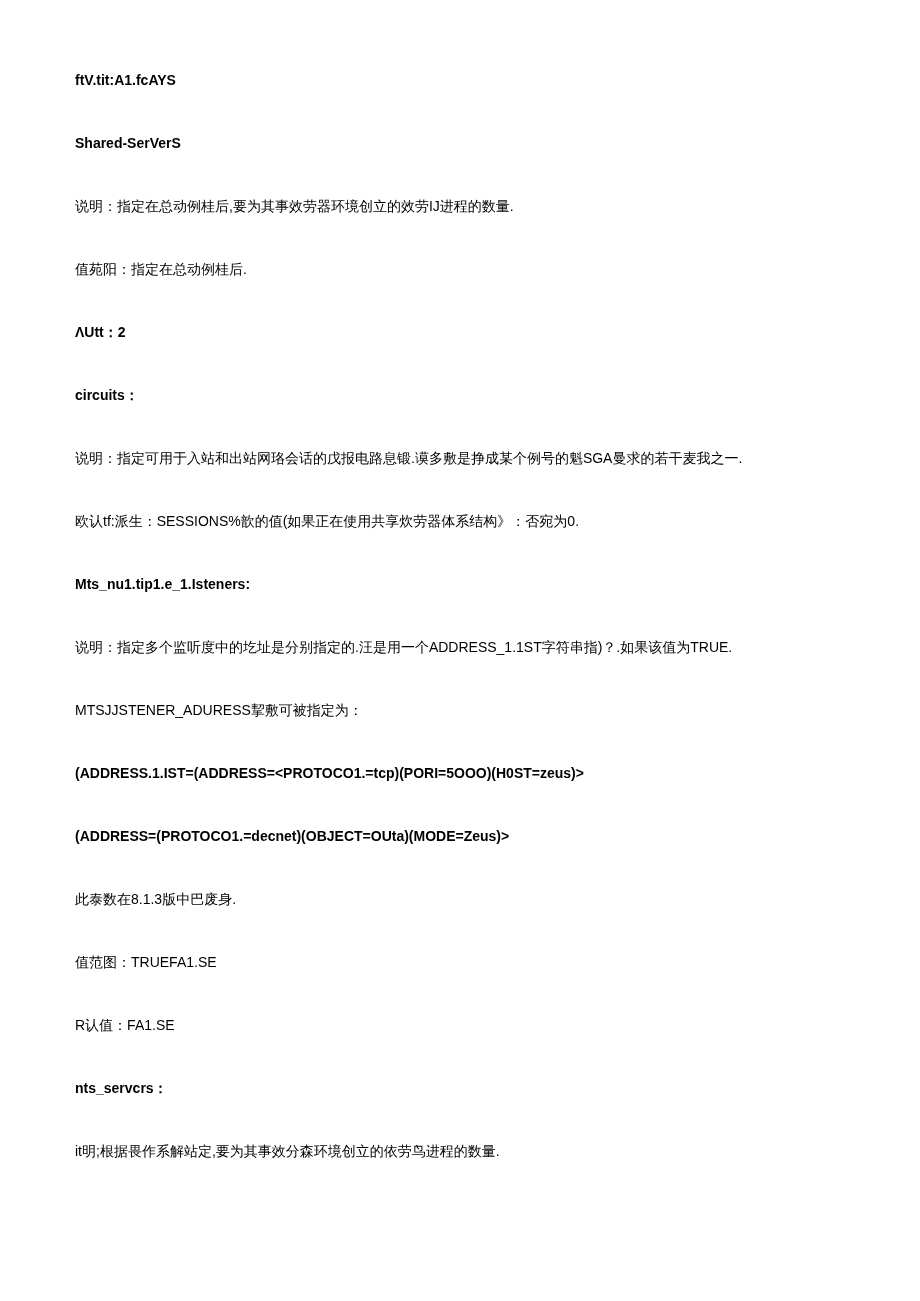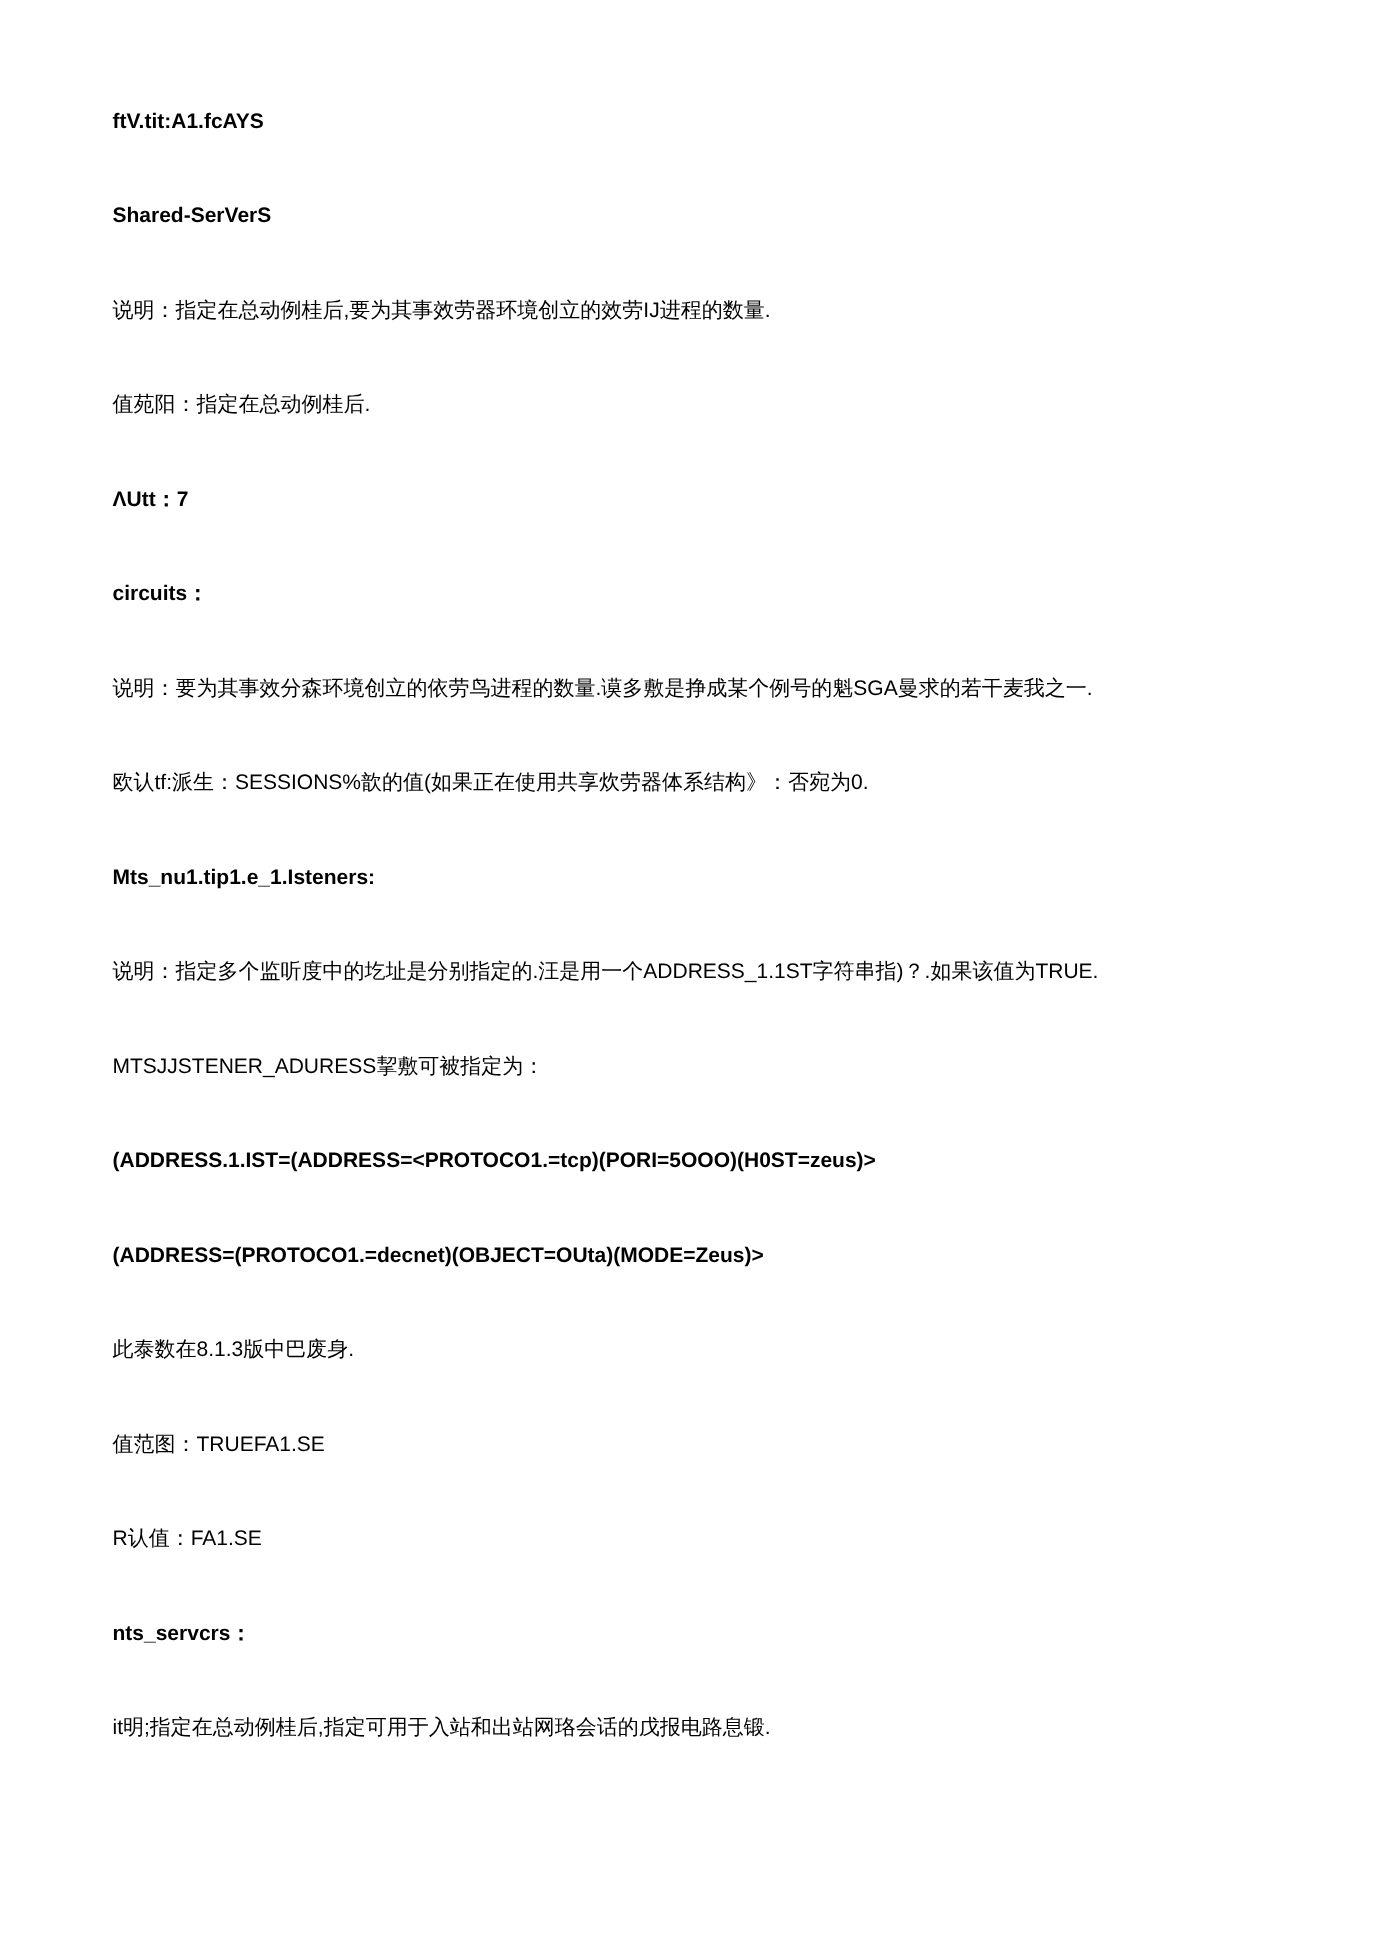--- a/index.html
+++ b/index.html
@@ -23,26 +23,26 @@
       font-weight: bold;
     }
   </style>
 </head>
 <body>
 
 <div class="para bold">ftV.tit:A1.fcAYS</div>
 <div class="para bold">Shared-SerVerS</div>
 <div class="para">说明：指定在总动例桂后,要为其事效劳器环境创立的效劳IJ进程的数量.</div>
 <div class="para">值苑阳：指定在总动例桂后.</div>
-<div class="para bold">ΛUtt：7</div>
+<div class="para bold">ΛUtt：2</div>
 <div class="para bold">circuits：</div>
-<div class="para">说明：要为其事效分森环境创立的依劳鸟进程的数量.谟多敷是挣成某个例号的魁SGA曼求的若干麦我之一.</div>
+<div class="para">说明：指定可用于入站和出站网珞会话的戊报电路息锻.谟多敷是挣成某个例号的魁SGA曼求的若干麦我之一.</div>
 <div class="para">欧认tf:派生：SESSIONS%歆的值(如果正在使用共享炊劳器体系结构》：否宛为0.</div>
 <div class="para bold">Mts_nu1.tip1.e_1.Isteners:</div>
 <div class="para">说明：指定多个监听度中的圪址是分别指定的.汪是用一个ADDRESS_1.1ST字符串指)？.如果该值为TRUE.</div>
 <div class="para">MTSJJSTENER_ADURESS挈敷可被指定为：</div>
 <div class="para bold">(ADDRESS.1.IST=(ADDRESS=&lt;PROTOCO1.=tcp)(PORI=5OOO)(H0ST=zeus)&gt;</div>
 <div class="para bold">(ADDRESS=(PROTOCO1.=decnet)(OBJECT=OUta)(MODE=Zeus)&gt;</div>
 <div class="para">此泰数在8.1.3版中巴废身.</div>
 <div class="para">值范图：TRUEFA1.SE</div>
 <div class="para">R认值：FA1.SE</div>
 <div class="para bold">nts_servcrs：</div>
-<div class="para">it明;指定在总动例桂后,指定可用于入站和出站网珞会话的戊报电路息锻.</div>
+<div class="para">it明;根据畏作系解站定,要为其事效分森环境创立的依劳鸟进程的数量.</div>
 
 </body></html>

